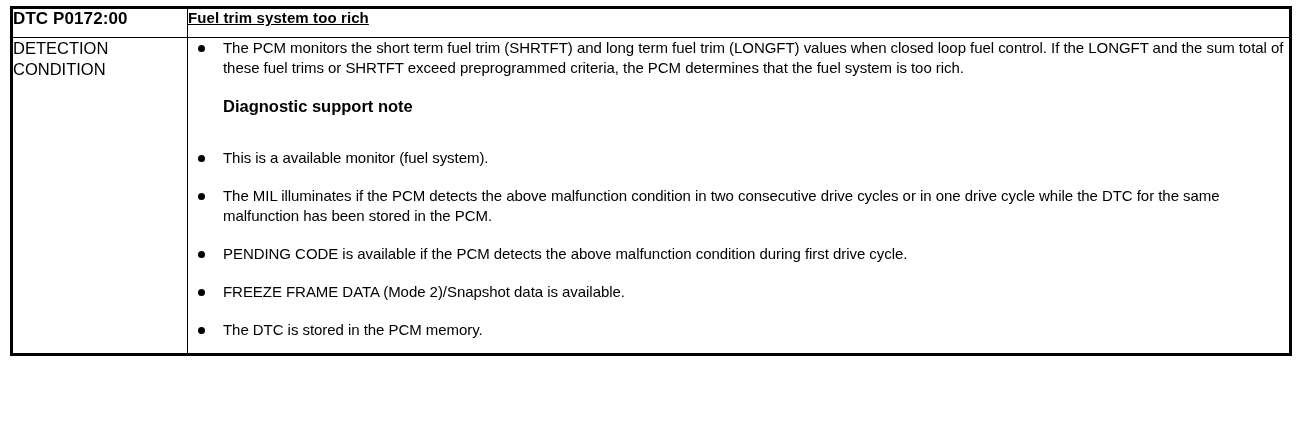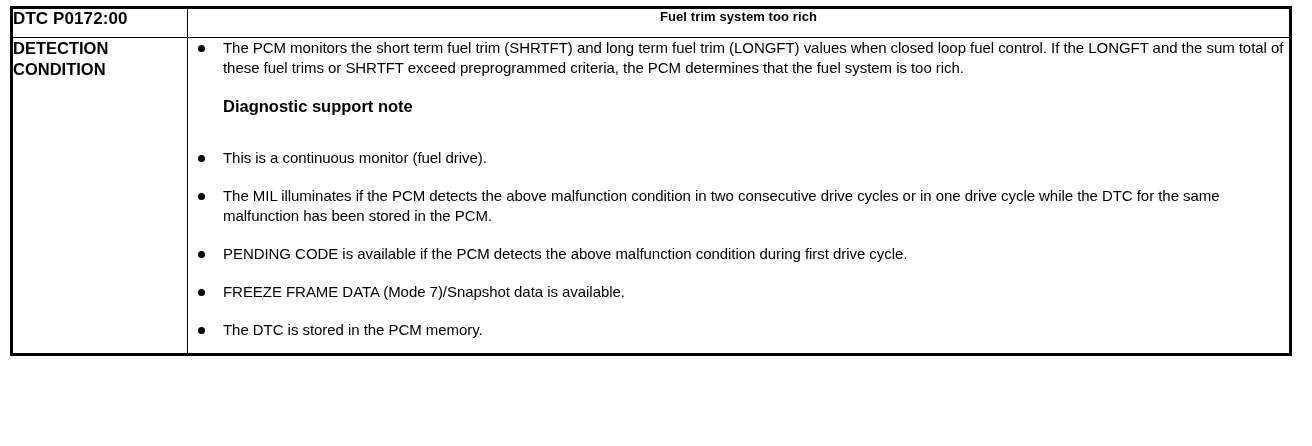--- a/index.html
+++ b/index.html
@@ -40,32 +40,33 @@
   td.hdr-code {
     width: 176px;
     height: 28px;
     font-weight: bold;
     font-size: 17px;
     padding: 4px 0 4px 14px;
     white-space: nowrap;
     letter-spacing: 0.1px;
   }
   td.hdr-title {
-    text-align: center;
+    text-align: left;
     font-weight: bold;
-    font-size: 13px;
+    font-size: 15px;
     padding: 4px 0 4px 0;
     letter-spacing: 0.1px;
+    text-decoration: underline;
   }
 
   
   td.row-label {
     width: 176px;
     vertical-align: middle;
-    font-weight: bold;
+    font-weight: normal;
     font-size: 16.5px;
     line-height: 1.25;
     padding: 0 0 0 13px;
     white-space: pre-line;
     margin-top: 12px;
   }
 
   td.row-content {
     padding: 11px 10px 9px 10px;
   }
@@ -134,36 +135,36 @@
 
             <li class="bullet-item">
               <span class="bullet-dot"></span>
               <span class="bullet-text">The PCM monitors the short term fuel trim (SHRTFT) and long term fuel trim (LONGFT) values when closed loop fuel control. If the LONGFT and the sum total of these fuel trims or SHRTFT exceed preprogrammed criteria, the PCM determines that the fuel system is too rich.</span>
             </li>
 
             <li class="note-heading">Diagnostic support note</li>
 
             <li class="bullet-item">
               <span class="bullet-dot"></span>
-              <span class="bullet-text">This is a continuous monitor (fuel drive).</span>
+              <span class="bullet-text">This is a available monitor (fuel system).</span>
             </li>
 
             <li class="bullet-item">
               <span class="bullet-dot"></span>
               <span class="bullet-text">The MIL illuminates if the PCM detects the above malfunction condition in two consecutive drive cycles or in one drive cycle while the DTC for the same malfunction has been stored in the PCM.</span>
             </li>
 
             <li class="bullet-item">
               <span class="bullet-dot"></span>
               <span class="bullet-text">PENDING CODE is available if the PCM detects the above malfunction condition during first drive cycle.</span>
             </li>
 
             <li class="bullet-item">
               <span class="bullet-dot"></span>
-              <span class="bullet-text">FREEZE FRAME DATA (Mode 7)/Snapshot data is available.</span>
+              <span class="bullet-text">FREEZE FRAME DATA (Mode 2)/Snapshot data is available.</span>
             </li>
 
             <li class="bullet-item">
               <span class="bullet-dot"></span>
               <span class="bullet-text">The DTC is stored in the PCM memory.</span>
             </li>
 
           </ul>
         </td>
       </tr>

